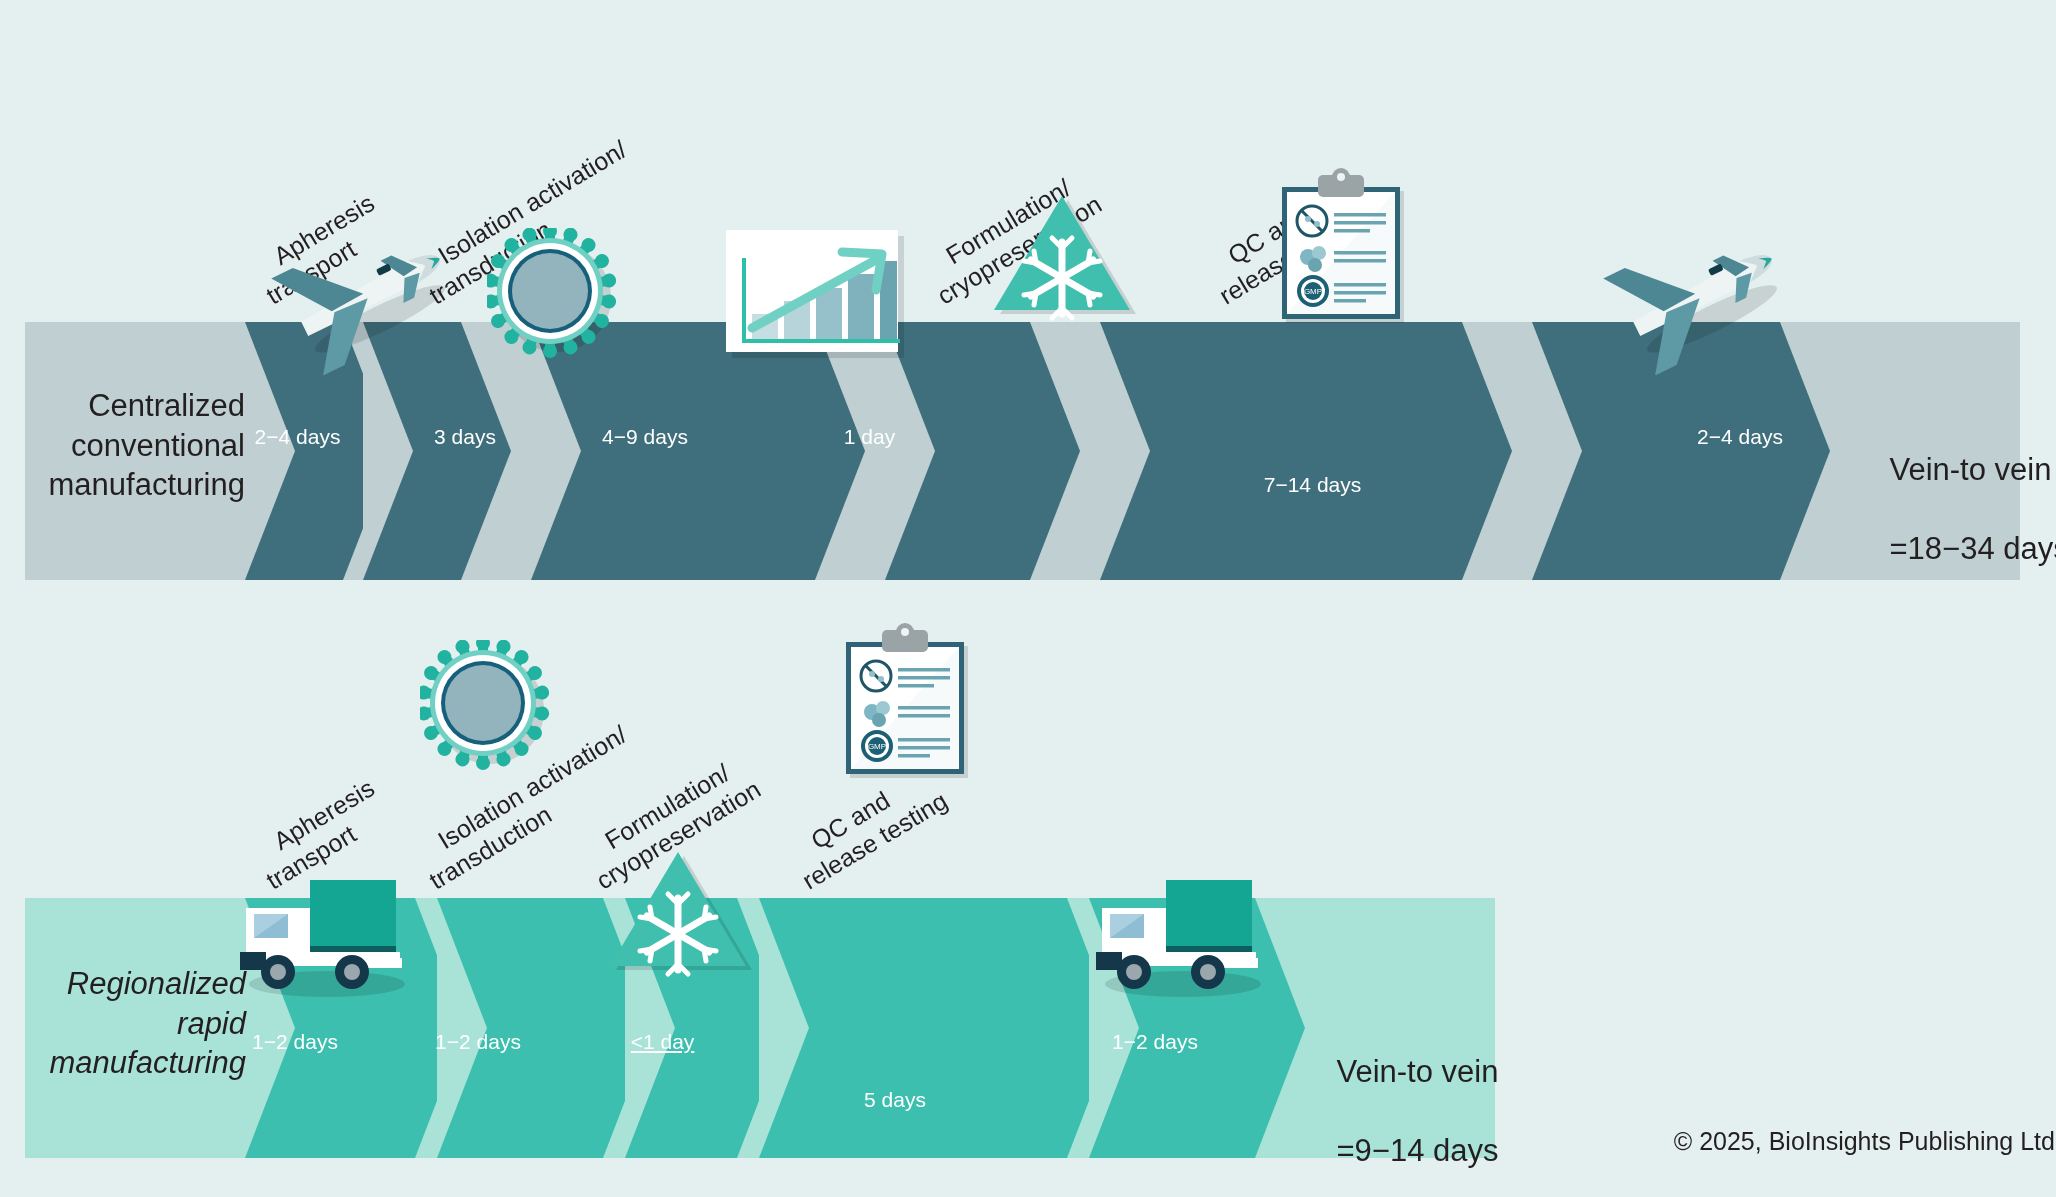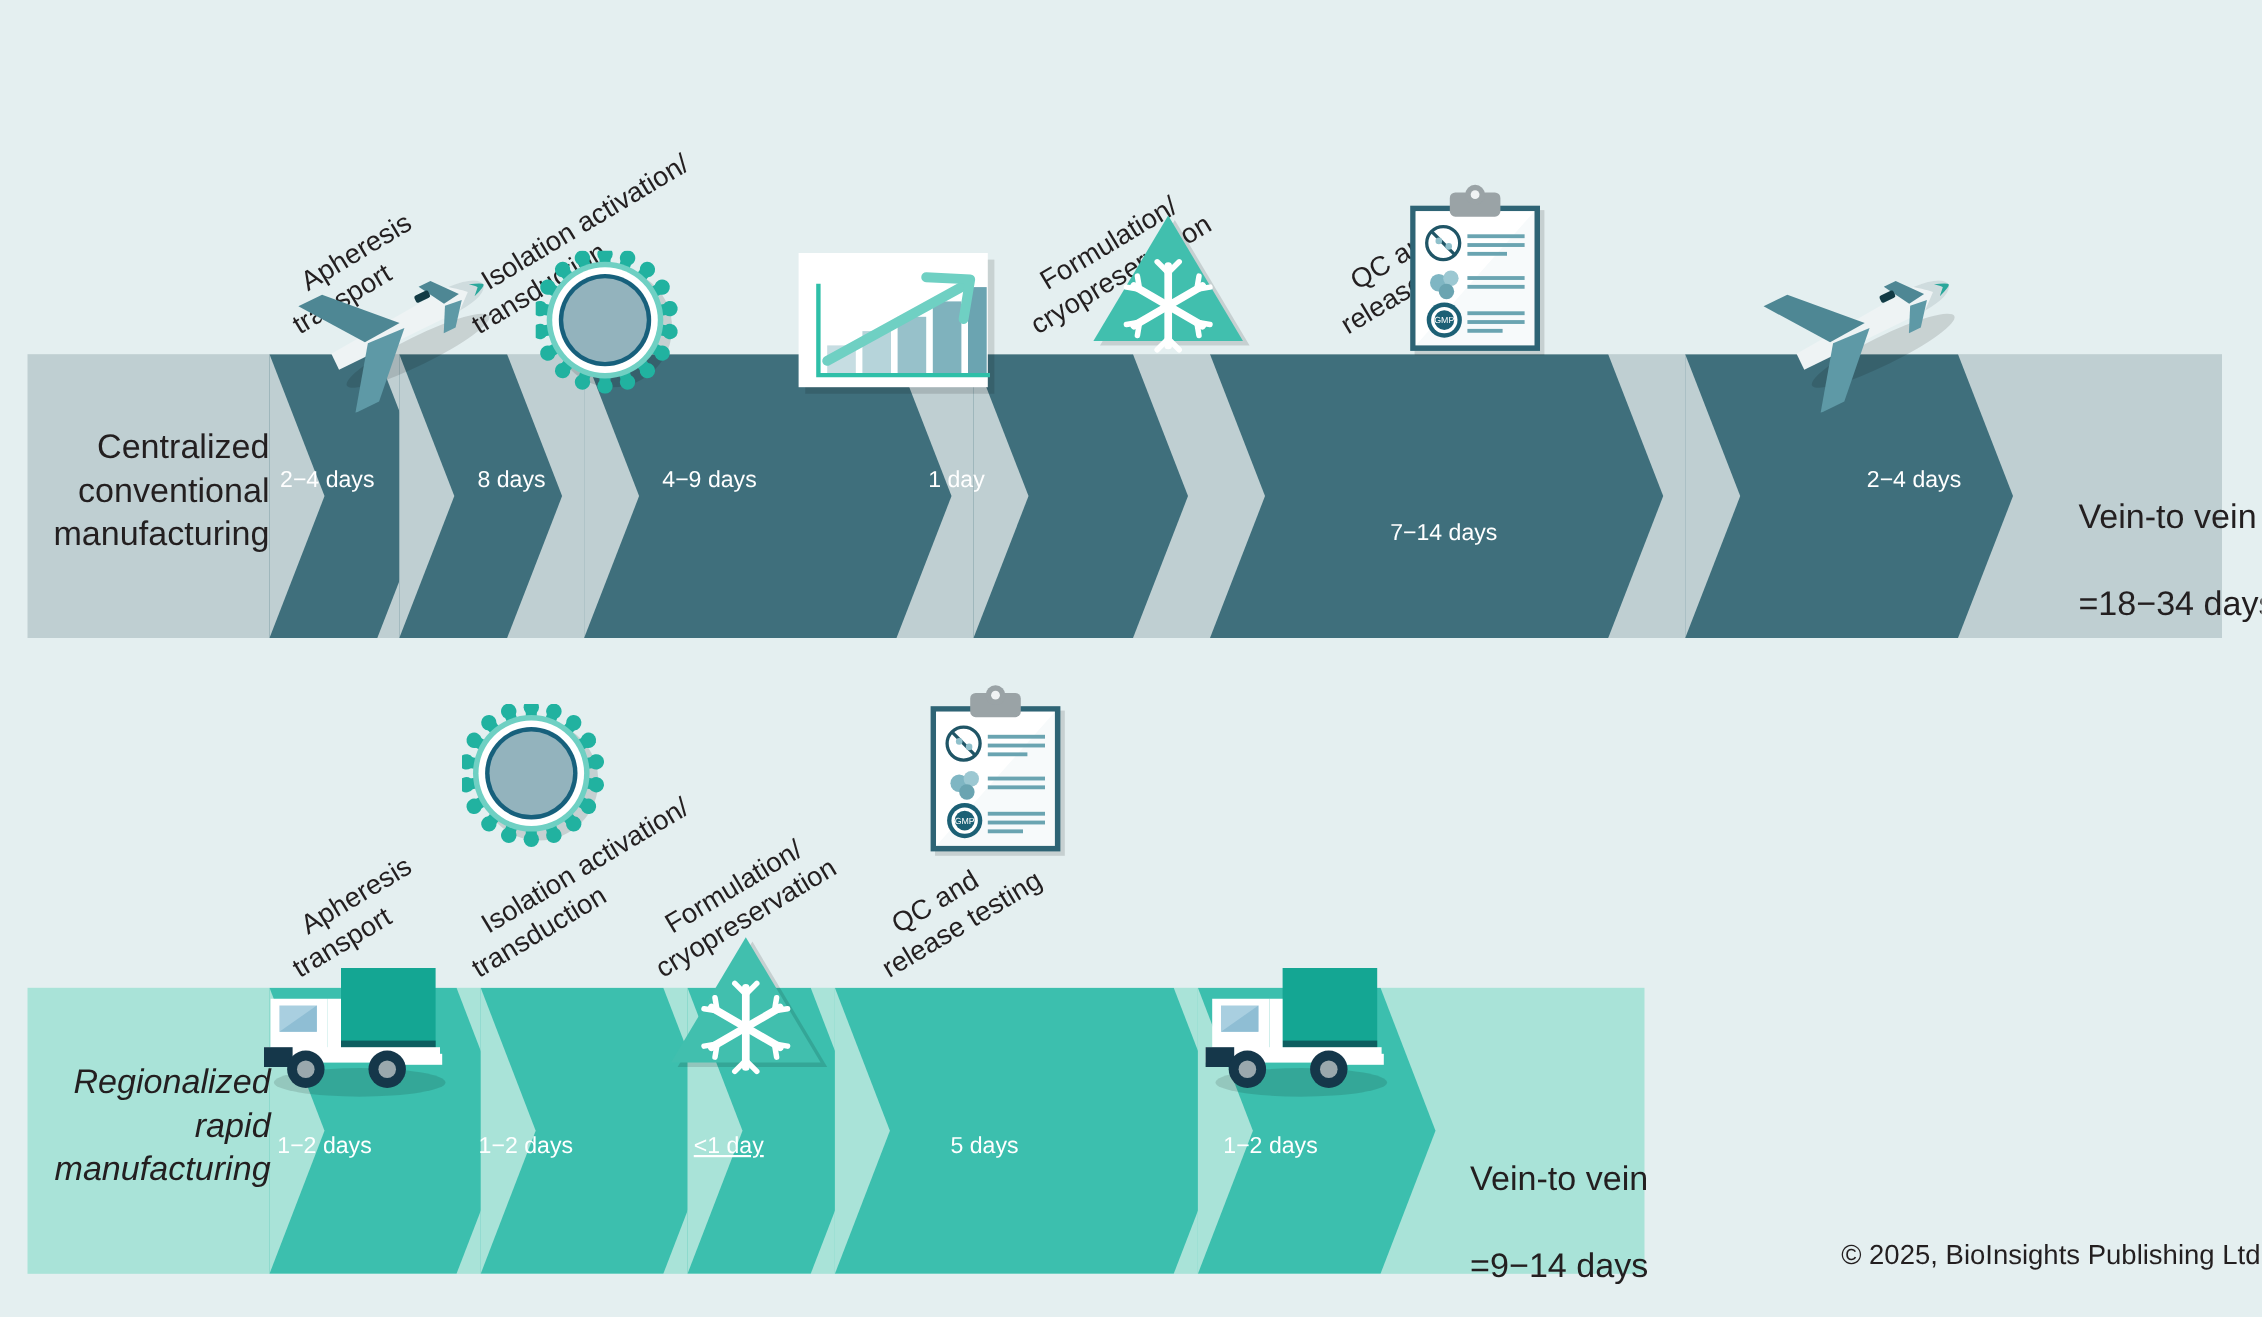--- a/index.html
+++ b/index.html
@@ -91,21 +91,21 @@
     </g>
   </svg>
 
   <div class="side-label" style="left:30px;top:386px;width:215px;">
     <span>Centralized</span><br>
     <span>conventional</span><br>
     <span>manufacturing</span>
   </div>
 
   <div class="stage-text" style="left:205px;top:425px;width:185px;">2−4 days</div>
-  <div class="stage-text" style="left:380px;top:425px;width:170px;">8 days</div>
+  <div class="stage-text" style="left:380px;top:425px;width:170px;">3 days</div>
   <div class="stage-text" style="left:545px;top:425px;width:200px;text-align:center;">4−9 days</div>
   <div class="stage-text" style="left:807px;top:425px;width:125px;">1 day</div>
   <div class="stage-text" style="left:1205px;top:425px;width:215px;margin-top:48px;">7−14 days</div>
   <div class="stage-text" style="left:1640px;top:425px;width:200px;">2−4 days</div>
 
   <div class="v2v" style="left:1855px;top:410px;">
     <span>Vein-to vein</span><br>
     <span>=18−34 days</span>
   </div>
 
@@ -343,21 +343,21 @@
 
   <div class="side-label" style="left:28px;top:964px;width:218px;font-style:italic;">
     <span>Regionalized</span><br>
     <span>rapid</span><br>
     <span>manufacturing</span>
   </div>
 
   <div class="stage-text" style="left:195px;top:1030px;width:200px;">1−2 days</div>
   <div class="stage-text" style="left:378px;top:1030px;width:200px;">1−2 days</div>
   <div class="stage-text" style="left:595px;top:1030px;width:135px;text-decoration:underline;">&lt;1 day</div>
-  <div class="stage-text" style="left:805px;top:1030px;width:180px;">5 days</div>
+  <div class="stage-text" style="left:805px;top:1088px;width:180px;">5 days</div>
   <div class="stage-text" style="left:1055px;top:1030px;width:200px;">1−2 days</div>
 
   <div class="v2v" style="left:1302px;top:1012px;">
     <span>Vein-to vein</span><br>
     <span>=9−14 days</span>
   </div>
 
   <div class="lbl" style="left:292px;top:800px;">
     <span>Apheresis</span><br><span>transport</span>
   </div>

